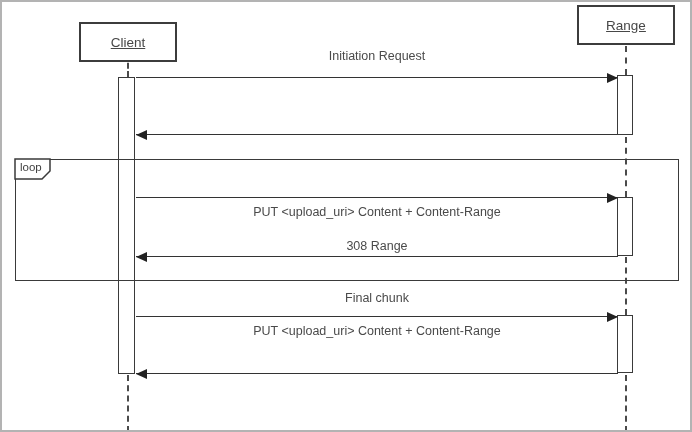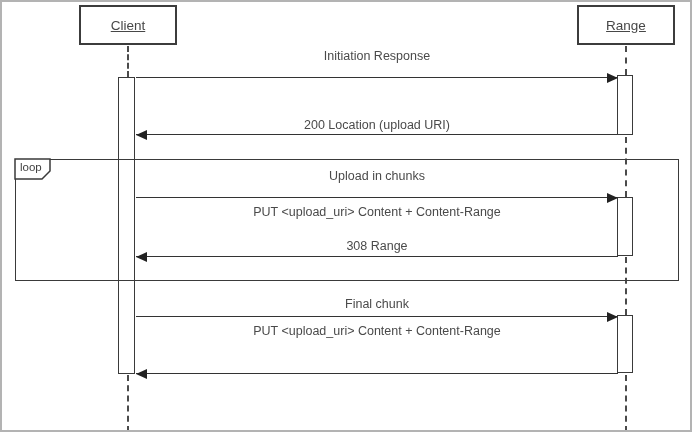--- a/index.html
+++ b/index.html
@@ -91,51 +91,49 @@
     font-size:11.5px;
     color:#3f3f3f;
     z-index:7;
   }
 </style>
 </head>
 <body>
 
 <div class="canvas">
 
-  <div class="actor" style="left:77px;top:3px;">
+  <div class="actor" style="left:77px;top:20px;">
     <span class="actor-label">Client</span>
   </div>
   <div class="actor" style="left:575px;top:3px;">
     <span class="actor-label">Range</span>
   </div>
 
   <div class="lifeline" style="left:125px;top:44px;height:31px;"></div>
   <div class="lifeline" style="left:125px;top:373px;height:57px;"></div>
 
   <div class="lifeline" style="left:623px;top:44px;height:29px;"></div>
   <div class="lifeline" style="left:623px;top:135px;height:60px;"></div>
   <div class="lifeline" style="left:623px;top:255px;height:58px;"></div>
   <div class="lifeline" style="left:623px;top:373px;height:57px;"></div>
 
-  <div class="msg-text" style="top:47px;">Initiation Response</div>
+  <div class="msg-text" style="top:47px;">Initiation Request</div>
   <div class="msg-line" style="top:75px;"></div>
   <div class="arrow-right" style="left:605px;top:71px;"></div>
-  <div class="msg-text" style="top:116px;">200 Location (upload URI)</div>
   <div class="msg-line" style="top:132px;"></div>
   <div class="arrow-left" style="left:134px;top:128px;"></div>
 
-  <div class="msg-text" style="top:167px;">Upload in chunks</div>
   <div class="msg-line" style="top:195px;"></div>
   <div class="arrow-right" style="left:605px;top:191px;"></div>
   <div class="msg-text" style="top:203px;">PUT &lt;upload_uri&gt; Content + Content-Range</div>
   <div class="msg-text" style="top:237px;">308 Range</div>
   <div class="msg-line" style="top:254px;"></div>
   <div class="arrow-left" style="left:134px;top:250px;"></div>
 
-  <div class="msg-text" style="top:295px;">Final chunk</div>
+  <div class="msg-text" style="top:289px;">Final chunk</div>
   <div class="msg-line" style="top:314px;"></div>
   <div class="arrow-right" style="left:605px;top:310px;"></div>
   <div class="msg-text" style="top:322px;">PUT &lt;upload_uri&gt; Content + Content-Range</div>
   <div class="msg-line" style="top:371px;"></div>
   <div class="arrow-left" style="left:134px;top:367px;"></div>
 
   <div class="activation" style="left:116px;top:75px;width:15px;height:295px;"></div>
   <div class="activation" style="left:615px;top:73px;width:14px;height:58px;"></div>
   <div class="activation" style="left:615px;top:195px;width:14px;height:57px;"></div>
   <div class="activation" style="left:615px;top:313px;width:14px;height:56px;"></div>

